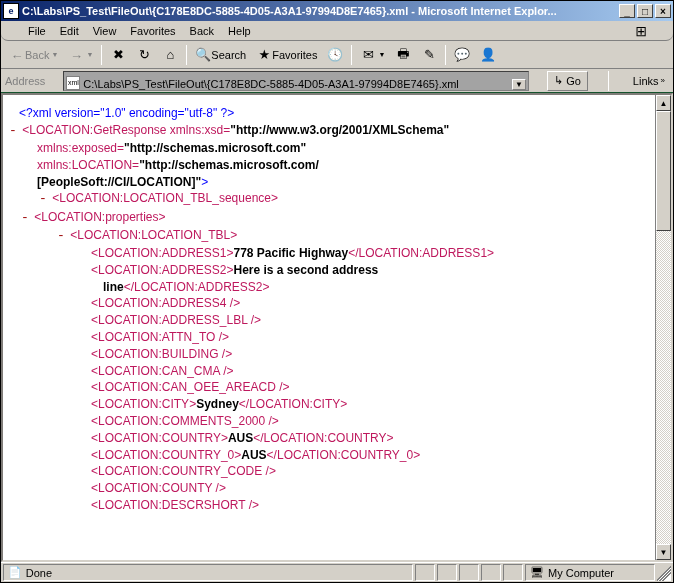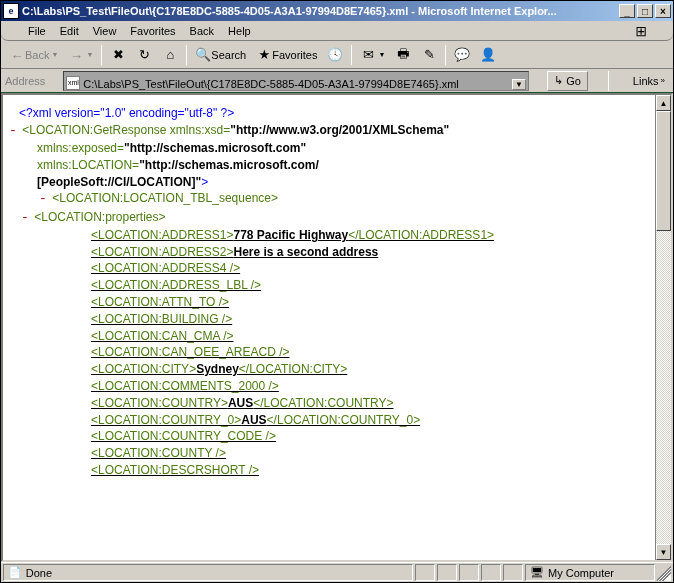--- a/index.html
+++ b/index.html
@@ -31,28 +31,28 @@
 .scrollbar .track { flex: 1; background: repeating-conic-gradient(#d4d0c8 0% 25%, #fff 0% 50%) 0 0/2px 2px; }
 .scrollbar .thumb { height: 120px; background: #d4d0c8; border: 1px solid #fff; border-right-color: #404040; border-bottom-color: #404040; }
 .statusbar { height: 20px; background: #d4d0c8; border-top: 1px solid #fff; display: flex; align-items: center; padding: 0 2px; gap: 2px; }
 .statusbar .panel { height: 17px; border: 1px solid #808080; border-top-color: #808080; border-left-color: #808080; border-right-color: #fff; border-bottom-color: #fff; display: flex; align-items: center; padding: 0 4px; font-size: 11px; }
 .statusbar .panel.main { flex: 1; }
 .statusbar .panel.small { width: 20px; }
 .statusbar .panel.zone { width: 130px; }
 .statusbar .grip { width: 14px; height: 17px; background: linear-gradient(135deg, transparent 50%, #808080 50%, #808080 55%, #fff 55%, #fff 60%, #808080 60%, #808080 65%, #fff 65%, #fff 70%, #808080 70%, #808080 75%, #fff 75%); }
 
 .x-blue { color: #0000ff; }
-.x-red { color: #4d7c0f; }
+.x-red { color: #be185d; }
 .x-blk { color: #000; font-weight: bold; }
 .x-toggle { color: #990000; font-family: 'Courier New', monospace; cursor: pointer; display: inline-block; width: 12px; text-align: center; font-size: 13px; }
 .x-line { white-space: nowrap; }
 .i1 { padding-left: 12px; }
 .i2 { padding-left: 30px; }
 .i3 { padding-left: 48px; }
-.i5 { padding-left: 84px; text-decoration: underline; }
+.i5 { padding-left: 84px; }
 .i5b { padding-left: 96px; }
 </style>
 </head>
 <body>
 
 <div class="titlebar">
   <div class="ie-icon">e</div>
   <div class="title">C:\Labs\PS_Test\FileOut\{C178E8DC-5885-4D05-A3A1-97994D8E7465}.xml - Microsoft Internet Explor...</div>
   <div class="winbtn">_</div>
   <div class="winbtn">□</div>
@@ -141,22 +141,24 @@
 
 <div class="content">
   <div class="xml-view">
     <div class="x-line i1"><span class="x-blue">&lt;?xml version="1.0" encoding="utf-8" ?&gt;</span></div>
     <div class="x-line"><span class="x-toggle">-</span> <span class="x-red">&lt;LOCATION:GetResponse</span><span class="x-red"> xmlns:xsd=</span><span class="x-blk">"http://www.w3.org/2001/XMLSchema"</span></div>
     <div class="x-line i2"><span class="x-red">xmlns:exposed=</span><span class="x-blk">"http://schemas.microsoft.com"</span></div>
     <div class="x-line i2"><span class="x-red">xmlns:LOCATION=</span><span class="x-blk">"http://schemas.microsoft.com/</span></div>
     <div class="x-line i2"><span class="x-blk">[PeopleSoft://CI/LOCATION]"</span><span class="x-blue">&gt;</span></div>
     <div class="x-line i2"><span class="x-toggle">-</span> <span class="x-red">&lt;LOCATION:LOCATION_TBL_sequence&gt;</span></div>
     <div class="x-line i1"><span class="x-toggle">-</span> <span class="x-red">&lt;LOCATION:properties&gt;</span></div>
+    <div class="x-line i3"><span class="x-toggle">-</span> <span class="x-red">&lt;LOCATION:LOCATION_TBL&gt;</span></div>
     <div class="x-line i5"><span class="x-red">&lt;LOCATION:ADDRESS1&gt;</span><span class="x-blk">778 Pacific Highway</span><span class="x-red">&lt;/LOCATION:ADDRESS1&gt;</span></div>
     <div class="x-line i5"><span class="x-red">&lt;LOCATION:ADDRESS2&gt;</span><span class="x-blk">Here is a second address</span></div>
+    <div class="x-line i5b"><span class="x-blk">line</span><span class="x-red">&lt;/LOCATION:ADDRESS2&gt;</span></div>
     <div class="x-line i5"><span class="x-red">&lt;LOCATION:ADDRESS4 /&gt;</span></div>
     <div class="x-line i5"><span class="x-red">&lt;LOCATION:ADDRESS_LBL /&gt;</span></div>
     <div class="x-line i5"><span class="x-red">&lt;LOCATION:ATTN_TO /&gt;</span></div>
     <div class="x-line i5"><span class="x-red">&lt;LOCATION:BUILDING /&gt;</span></div>
     <div class="x-line i5"><span class="x-red">&lt;LOCATION:CAN_CMA /&gt;</span></div>
     <div class="x-line i5"><span class="x-red">&lt;LOCATION:CAN_OEE_AREACD /&gt;</span></div>
     <div class="x-line i5"><span class="x-red">&lt;LOCATION:CITY&gt;</span><span class="x-blk">Sydney</span><span class="x-red">&lt;/LOCATION:CITY&gt;</span></div>
     <div class="x-line i5"><span class="x-red">&lt;LOCATION:COMMENTS_2000 /&gt;</span></div>
     <div class="x-line i5"><span class="x-red">&lt;LOCATION:COUNTRY&gt;</span><span class="x-blk">AUS</span><span class="x-red">&lt;/LOCATION:COUNTRY&gt;</span></div>
     <div class="x-line i5"><span class="x-red">&lt;LOCATION:COUNTRY_0&gt;</span><span class="x-blk">AUS</span><span class="x-red">&lt;/LOCATION:COUNTRY_0&gt;</span></div>

